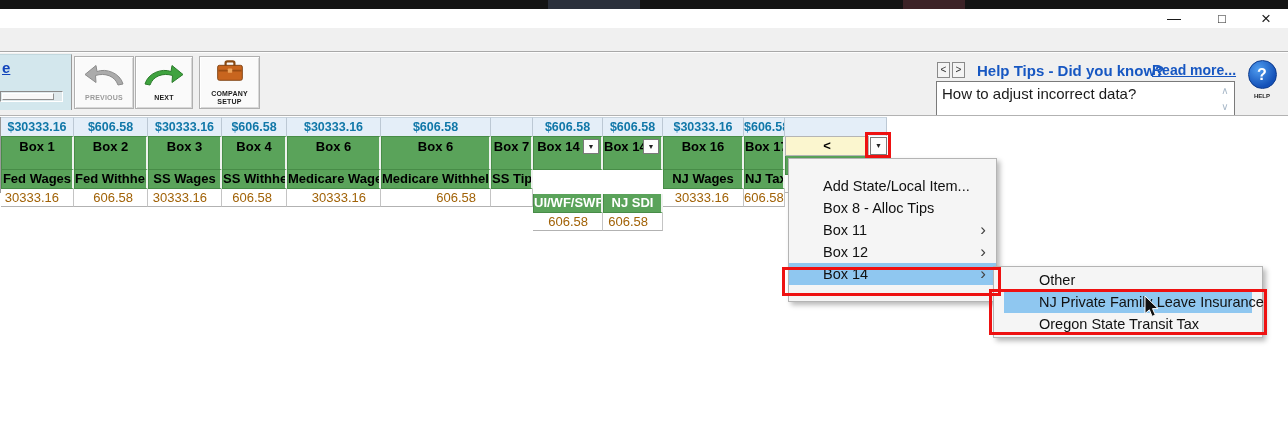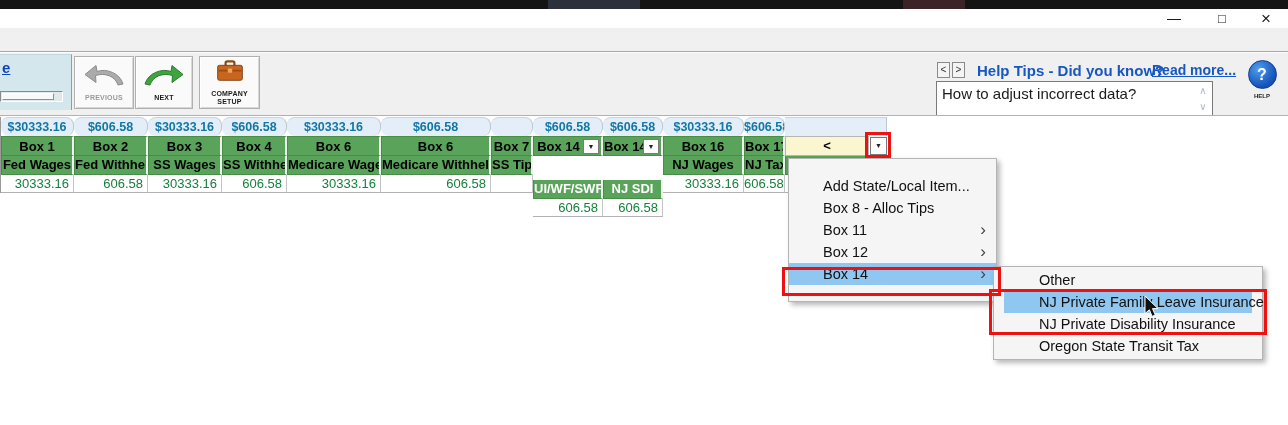--- a/index.html
+++ b/index.html
@@ -33,42 +33,42 @@
   .tb-lbl { font-size:7px; font-weight:bold; letter-spacing:.2px; margin-top:3px; line-height:8px; text-align:center; }
   .btn-prev .tb-lbl { color:#9a9a9a; }
   .btn-next .tb-lbl, .btn-setup .tb-lbl { color:#1a1a1a; }
 
   
   .ht-nav { position:absolute; top:10px; width:13px; height:16px; background:#f4f4f4; border:1px solid #8a8a8a; font-size:10px; line-height:14px; text-align:center; color:#333; cursor:default; }
   .ht-nav.prev { left:937px; }
   .ht-nav.next { left:952px; }
   .ht-title { position:absolute; left:977px; top:10px; font-size:15px; font-weight:bold; color:#1757c2; }
   .ht-readmore { position:absolute; left:1152px; top:10px; font-size:14px; font-weight:bold; color:#1757c2; text-decoration:underline; cursor:pointer; }
-  .ht-box { position:absolute; left:936px; top:29px; width:277px; height:35px; background:#ffffff; border:1px solid #7a7a7a; }
+  .ht-box { position:absolute; left:936px; top:29px; width:299px; height:35px; background:#ffffff; border:1px solid #7a7a7a; }
   .ht-text { position:absolute; left:5px; top:3px; font-size:15px; color:#1a1a1a; }
   .ht-scroll { position:absolute; right:3px; width:12px; font-size:10px; color:#a9b9c9; text-align:center; line-height:10px; cursor:default; }
   .ht-up { top:4px; } .ht-dn { top:20px; }
   .help-btn { position:absolute; left:1240px; top:8px; width:44px; height:52px; display:flex; flex-direction:column; align-items:center; cursor:pointer; }
   .help-circle { width:29px; height:29px; border-radius:50%; background:radial-gradient(circle at 35% 30%, #4f9df0, #1451b8 70%); border:1px solid #0d3a8c; color:#ffffff; font-weight:bold; font-size:16px; text-align:center; line-height:28px; }
   .help-lbl { font-size:6px; font-weight:bold; color:#222; margin-top:4px; }
 
   .content-divider { position:absolute; left:0; top:115px; width:1288px; height:1px; background:#b2b2b2; }
 
   
   .w2table { position:absolute; left:0; top:117px; height:76px; border-left:1px solid #9a9a9a; }
   .tcol { position:absolute; top:0; }
   .c0{left:0;width:73px} .c1{left:73px;width:74px} .c2{left:147px;width:74px} .c3{left:221px;width:65px}
   .c4{left:286px;width:94px} .c5{left:380px;width:110px} .c6{left:490px;width:42px} .c7{left:532px;width:70px}
   .c8{left:602px;width:60px} .c9{left:662px;width:81px} .c10{left:743px;width:41px}
   .cell { position:relative; width:100%; overflow:hidden; white-space:nowrap; }
-  .amt { height:19px; line-height:18px; background:#e4eef8; color:#1077a8; font-size:12.5px; font-weight:bold; text-align:center; border-right:1px solid #bcc8d4; border-top:1px solid #c8d4de;border-radius:8px; }
-  .box { height:20px; line-height:19px; background:#5aa35a; border:1px solid #478c47; border-right:2px solid #eef2ee; color:#000; font-size:13px; font-weight:bold; text-align:center; }
+  .amt { height:19px; line-height:18px; background:#e4eef8; color:#1077a8; font-size:12.5px; font-weight:bold; text-align:center; border-right:1px solid #bcc8d4; border-top:1px solid #c8d4de; }
+  .box { height:34px; line-height:19px; background:#5aa35a; border:1px solid #478c47; border-right:2px solid #eef2ee; color:#000; font-size:13px; font-weight:bold; text-align:center; }
   .lbl { height:19px; line-height:18px; background:#5aa35a; border:1px solid #478c47; border-top:none; border-right:2px solid #eef2ee; color:#000; font-size:13px; font-weight:bold; text-align:center; }
   .lbl.white { color:#ffffff;margin-top:24px; }
-  .val { height:18px; line-height:17px; background:#ffffff; color:#15803d; font-size:13px; text-align:right; padding-right:4px; border-right:1px solid #c4c4c4; border-bottom:1px solid #b2b2b2; }
+  .val { height:18px; line-height:17px; background:#ffffff; color:#a16207; font-size:13px; text-align:right; padding-right:14px; border-right:1px solid #c4c4c4; border-bottom:1px solid #b2b2b2; }
   .dd-btn { position:absolute; right:2px; top:2px; width:16px; height:15px; background:#fdfdfd; border:1px solid #7a7a7a; font-size:7px; line-height:13px; text-align:center; color:#222; cursor:pointer; }
   .box.hasdd { padding-right:18px; }
 
   
   .ua-amt { position:absolute; left:784px; top:0; width:102px; height:19px; background:#e4eef8; border-right:1px solid #bcc8d4; border-top:1px solid #c8d4de; }
   .ua-cell { position:absolute; left:784px; top:19px; width:84px; height:20px; background:#fbf6cf; border:1px solid #b5b5b5; color:#000; font-size:13px; font-weight:bold; text-align:center; line-height:18px; }
   .ua-dd { position:absolute; left:869px; top:20px; width:17px; height:18px; background:#fdfdfd; border:1px solid #7a7a7a; font-size:7px; line-height:16px; text-align:center; color:#222; cursor:pointer; }
   .ua-lbl { position:absolute; left:784px; top:39px; width:84px; height:19px; background:#5aa35a; border:1px solid #478c47; border-top:none; }
   .ua-val { position:absolute; left:784px; top:58px; width:84px; height:18px; background:#ffffff; border-bottom:1px solid #b2b2b2; }
 
@@ -249,21 +249,20 @@
     <div class="menu-item"><span>Add State/Local Item...</span></div>
     <div class="menu-item"><span>Box 8 - Alloc Tips</span></div>
     <div class="menu-item"><span>Box 11</span><span class="mi-arrow">›</span></div>
     <div class="menu-item"><span>Box 12</span><span class="mi-arrow">›</span></div>
     <div class="menu-item hl"><span>Box 14</span><span class="mi-arrow">›</span></div>
   </div>
 
   <div class="menu sub-menu">
     <div class="menu-item"><span>Other</span></div>
     <div class="menu-item hl"><span>NJ Private Family Leave Insurance</span></div>
-    <div class="menu-item"><span>NJ Private Disability Insurance</span></div>
     <div class="menu-item"><span>Oregon State Transit Tax</span></div>
   </div>
 
   <div class="red-box rb-dd"></div>
   <div class="red-box rb-menu"></div>
   <div class="red-box rb-sub"></div>
 
   <div class="cursor">
     <svg width="16" height="22" viewBox="0 0 16 22">
       <polygon points="1,0 1,17.5 5.4,13.8 8.1,20.4 11.3,19 8.5,12.6 14,12.6" fill="#111111" stroke="#ffffff" stroke-width="1"></polygon>

